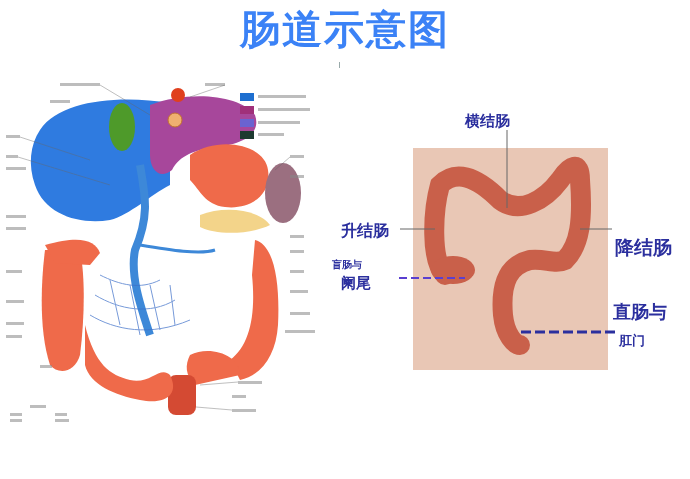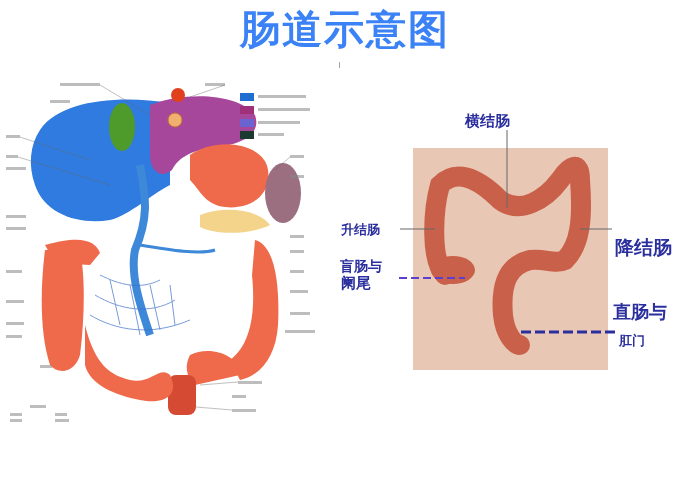--- a/index.html
+++ b/index.html
@@ -118,19 +118,19 @@
     <path d="M120,175 C105,160 108,110 115,85 C130,70 150,75 175,100 C195,115 220,100 235,80 C245,65 255,60 255,80 C258,120 255,145 240,160 C230,165 220,158 205,160 C185,165 175,180 178,215 C180,235 190,245 195,245" stroke="#c9604a" stroke-width="20" fill="none" stroke-linecap="round"></path>
     <ellipse cx="128" cy="170" rx="22" ry="14" fill="#c9604a"></ellipse>
 
     <line x1="182" y1="30" x2="182" y2="108" stroke="#666" stroke-width="1"></line>
     <line x1="75" y1="129" x2="110" y2="129" stroke="#666" stroke-width="1"></line>
     <line x1="255" y1="129" x2="287" y2="129" stroke="#666" stroke-width="1"></line>
     <line x1="74" y1="178" x2="140" y2="178" stroke="#5a3fd0" stroke-width="2" stroke-dasharray="8 4"></line>
     <line x1="196" y1="232" x2="290" y2="232" stroke="#2b2f9e" stroke-width="3" stroke-dasharray="10 4"></line>
   </svg>
   <div class="lbl" style="left:140px;top:12px;font-size:15px;">横结肠</div>
-  <div class="lbl" style="left:16px;top:121px;font-size:13px;">升结肠</div>
+  <div class="lbl" style="left:16px;top:121px;font-size:16px;">升结肠</div>
   <div class="lbl" style="left:290px;top:135px;font-size:19px;">降结肠</div>
-  <div class="lbl" style="left:15px;top:158px;font-size:14px;">盲肠与</div>
+  <div class="lbl" style="left:7px;top:158px;font-size:10px;">盲肠与</div>
   <div class="lbl" style="left:16px;top:174px;font-size:15px;">阑尾</div>
   <div class="lbl" style="left:288px;top:200px;font-size:18px;">直肠与</div>
   <div class="lbl" style="left:294px;top:232px;font-size:13px;">肛门</div>
 </div>
 
 </body></html>

